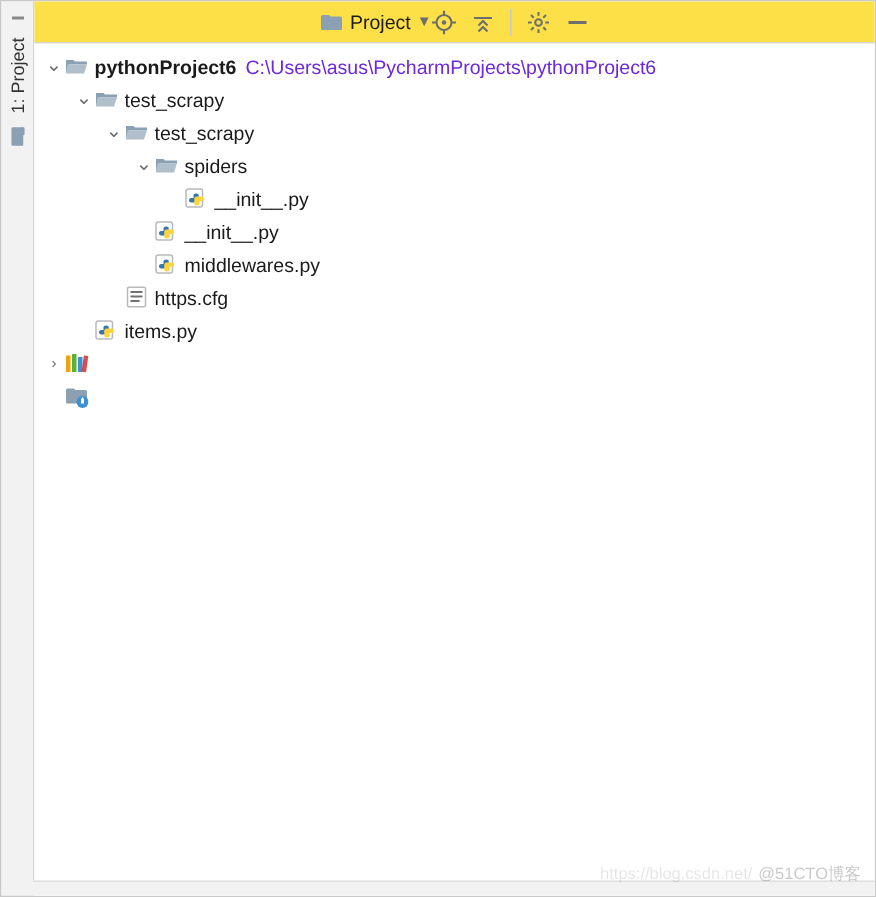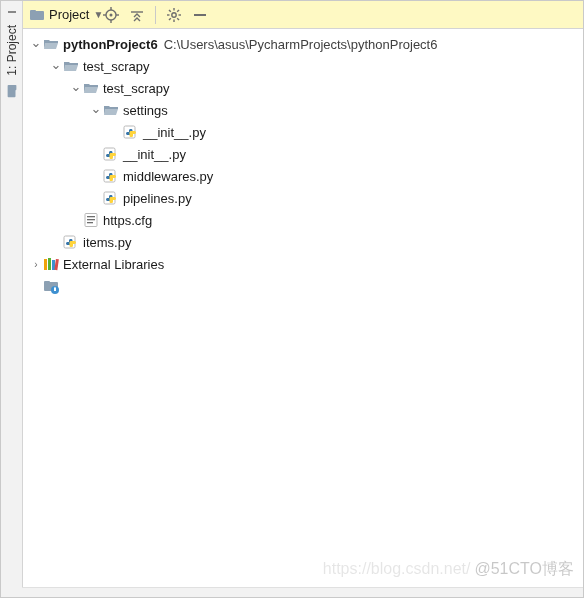--- a/index.html
+++ b/index.html
@@ -49,26 +49,26 @@
     margin-top: 4px;
   }
   .main {
     flex: 1;
     display: flex;
     flex-direction: column;
     background: #fff;
   }
   .toolbar {
     height: 28px;
-    background: #fef9c3;
+    background: #fde047;
     border-bottom: 1px solid #d4d4d4;
     display: flex;
     align-items: center;
     padding: 0 6px 0 6px;
-    justify-content: flex-start;
+    justify-content: center;
   }
   .toolbar-left {
     display: flex;
     align-items: center;
     gap: 4px;
   }
   .toolbar-right {
     display: flex;
     align-items: center;
     gap: 10px;
@@ -111,26 +111,26 @@
     text-align: center;
   }
   .chevron.none { visibility: hidden; }
   .node-icon {
     width: 16px; height: 16px;
     margin-right: 4px;
     flex-shrink: 0;
   }
   .node-label { }
   .node-label.bold { font-weight: 600; }
-  .node-path { color: #404040; margin-left: 6px; }
+  .node-path { color: #6d28d9; margin-left: 6px; }
   .watermark {
     position: absolute;
     right: 10px;
-    bottom: 18px;
-    font-size: 16px;
+    bottom: 8px;
+    font-size: 11px;
     color: rgba(0,0,0,0.22);
     pointer-events: none;
   }
   .watermark .faint { color: rgba(0,0,0,0.10); margin-right: 4px; }
   .bottom-scroll {
     position: absolute;
     left: 22px; right: 1px; bottom: 1px;
     height: 10px;
     background: #f2f2f2;
     border-top: 1px solid #e0e0e0;
@@ -226,21 +226,21 @@
             </svg></span>
           <span class="node-label">test_scrapy</span>
         </div>
         <div class="tree-row">
           <span class="indent" style="width: 60px;"></span>
           <span class="chevron " style="transform: translateY(-2px); font-size: 13px;">⌄</span>
           <span class="node-icon"><svg viewBox="0 0 16 16" width="16" height="16">
               <path d="M1 4 h5 l1 1 h8 v2 H3 l-2 6 V4z" fill="#8ca0b3"></path>
               <path d="M2 7 h13 l-2 6 H1z" fill="#b0bfcc"></path>
             </svg></span>
-          <span class="node-label">settings</span>
+          <span class="node-label">spiders</span>
         </div>
         <div class="tree-row">
           <span class="indent" style="width: 80px;"></span>
           <span class="chevron none">›</span>
           <span class="node-icon"><svg viewBox="0 0 16 16" width="16" height="16">
               <rect x="1" y="2" width="11" height="12" rx="1.5" fill="#fff" stroke="#b9b9b9"></rect>
               <path d="M8 5c-1.5 0-2 .5-2 1.5V8H4.5C3.7 8 3 8.6 3 9.5S3.7 11 4.5 11H8c.8 0 1.5-.7 1.5-1.5V6.5C9.5 5.5 9 5 8 5z" fill="#3776ab"></path>
               <path d="M8 13c1.5 0 2-.5 2-1.5V10h1.5c.8 0 1.5-.6 1.5-1.5S12.3 7 11.5 7H8c-.8 0-1.5.7-1.5 1.5v3c0 1 .5 1.5 1.5 1.5z" fill="#ffd43b"></path>
             </svg></span>
           <span class="node-label">__init__.py</span>
@@ -257,30 +257,20 @@
         </div>
         <div class="tree-row">
           <span class="indent" style="width: 60px;"></span>
           <span class="chevron none">›</span>
           <span class="node-icon"><svg viewBox="0 0 16 16" width="16" height="16">
               <rect x="1" y="2" width="11" height="12" rx="1.5" fill="#fff" stroke="#b9b9b9"></rect>
               <path d="M8 5c-1.5 0-2 .5-2 1.5V8H4.5C3.7 8 3 8.6 3 9.5S3.7 11 4.5 11H8c.8 0 1.5-.7 1.5-1.5V6.5C9.5 5.5 9 5 8 5z" fill="#3776ab"></path>
               <path d="M8 13c1.5 0 2-.5 2-1.5V10h1.5c.8 0 1.5-.6 1.5-1.5S12.3 7 11.5 7H8c-.8 0-1.5.7-1.5 1.5v3c0 1 .5 1.5 1.5 1.5z" fill="#ffd43b"></path>
             </svg></span>
           <span class="node-label">middlewares.py</span>
-        </div>
-        <div class="tree-row">
-          <span class="indent" style="width: 60px;"></span>
-          <span class="chevron none">›</span>
-          <span class="node-icon"><svg viewBox="0 0 16 16" width="16" height="16">
-              <rect x="1" y="2" width="11" height="12" rx="1.5" fill="#fff" stroke="#b9b9b9"></rect>
-              <path d="M8 5c-1.5 0-2 .5-2 1.5V8H4.5C3.7 8 3 8.6 3 9.5S3.7 11 4.5 11H8c.8 0 1.5-.7 1.5-1.5V6.5C9.5 5.5 9 5 8 5z" fill="#3776ab"></path>
-              <path d="M8 13c1.5 0 2-.5 2-1.5V10h1.5c.8 0 1.5-.6 1.5-1.5S12.3 7 11.5 7H8c-.8 0-1.5.7-1.5 1.5v3c0 1 .5 1.5 1.5 1.5z" fill="#ffd43b"></path>
-            </svg></span>
-          <span class="node-label">pipelines.py</span>
         </div>
         <div class="tree-row">
           <span class="indent" style="width: 40px;"></span>
           <span class="chevron none">›</span>
           <span class="node-icon"><svg viewBox="0 0 16 16" width="16" height="16">
               <rect x="2" y="1.5" width="12" height="13" rx="1" fill="#fff" stroke="#b9b9b9"></rect>
               <rect x="4" y="4" width="8" height="1.3" fill="#6e6e6e"></rect>
               <rect x="4" y="7" width="8" height="1.3" fill="#6e6e6e"></rect>
               <rect x="4" y="10" width="6" height="1.3" fill="#6e6e6e"></rect>
             </svg></span>
@@ -298,21 +288,20 @@
         </div>
         <div class="tree-row">
           <span class="indent" style="width: 0px;"></span>
           <span class="chevron ">›</span>
           <span class="node-icon"><svg viewBox="0 0 16 16" width="16" height="16">
               <rect x="1" y="3" width="3" height="11" fill="#f0a30a"></rect>
               <rect x="5" y="2" width="3" height="12" fill="#59b233"></rect>
               <rect x="9" y="4" width="3" height="10" fill="#3e90d0"></rect>
               <rect x="12.2" y="3" width="3" height="11" fill="#d94c4c" transform="rotate(8 13 8)"></rect>
             </svg></span>
-          <span class="node-label">External Libraries</span>
         </div>
         <div class="tree-row">
           <span class="indent" style="width: 0px;"></span>
           <span class="chevron none">›</span>
           <span class="node-icon"><svg viewBox="0 0 16 16" width="16" height="16">
               <rect x="1" y="4" width="14" height="9" rx="1" fill="#8ca0b3"></rect>
               <rect x="1" y="3" width="6" height="3" rx="1" fill="#8ca0b3"></rect>
               <circle cx="12" cy="12" r="4" fill="#3e90d0"></circle>
               <rect x="11" y="10" width="2" height="3" fill="#fff"></rect>
               <circle cx="12" cy="9.5" r="0.7" fill="#fff"></circle>

